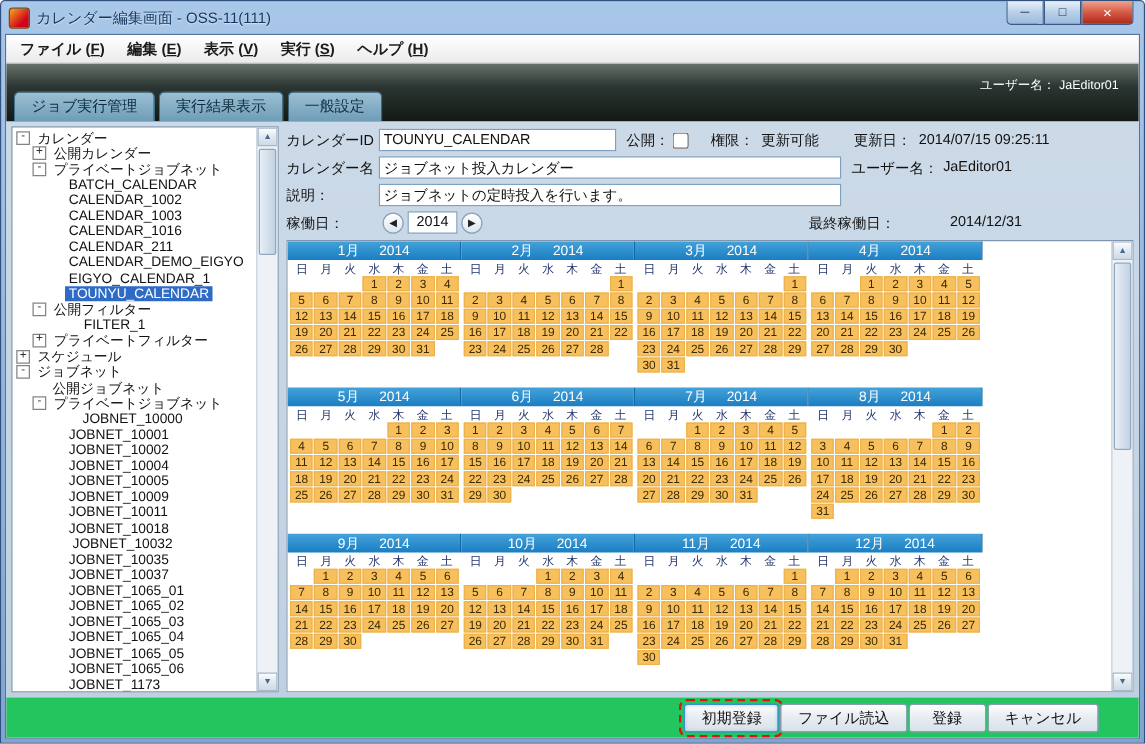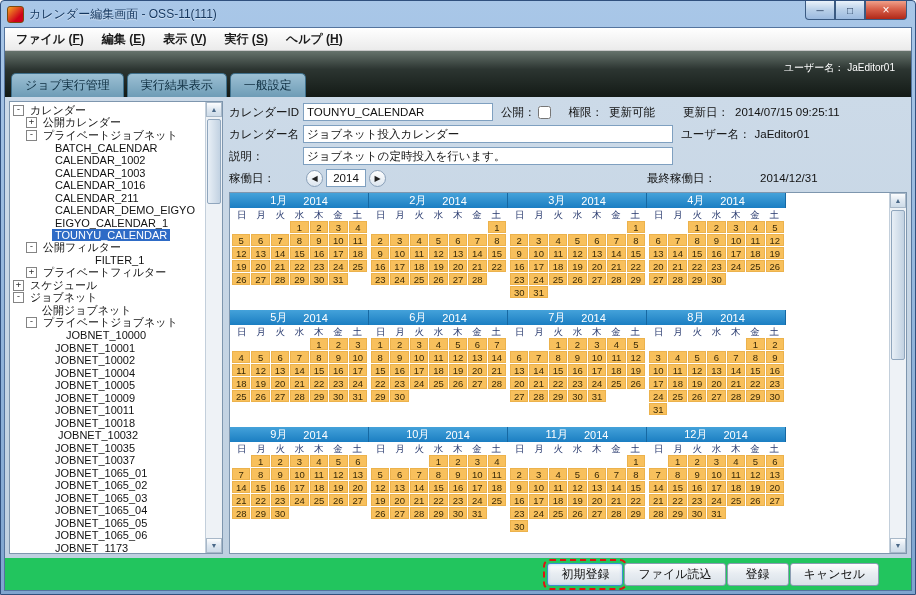--- a/index.html
+++ b/index.html
@@ -134,21 +134,21 @@
               <span class="tree-label">EIGYO_CALENDAR_1</span>
             </div>
             <div class="tree-row selected" style="padding-left: 29px;">
               <span class="expander-space"></span>
               <span class="tree-label">TOUNYU_CALENDAR</span>
             </div>
             <div class="tree-row" style="padding-left: 16px;">
               <span class="expander">-</span>
               <span class="tree-label">公開フィルター</span>
             </div>
-            <div class="tree-row" style="padding-left: 41px; margin-left: 28px;">
+            <div class="tree-row" style="padding-left: 41px;">
               <span class="expander-space"></span>
               <span class="tree-label">FILTER_1</span>
             </div>
             <div class="tree-row" style="padding-left: 16px;">
               <span class="expander">+</span>
               <span class="tree-label">プライベートフィルター</span>
             </div>
             <div class="tree-row" style="padding-left: 3px;">
               <span class="expander">+</span>
               <span class="tree-label">スケジュール</span>

